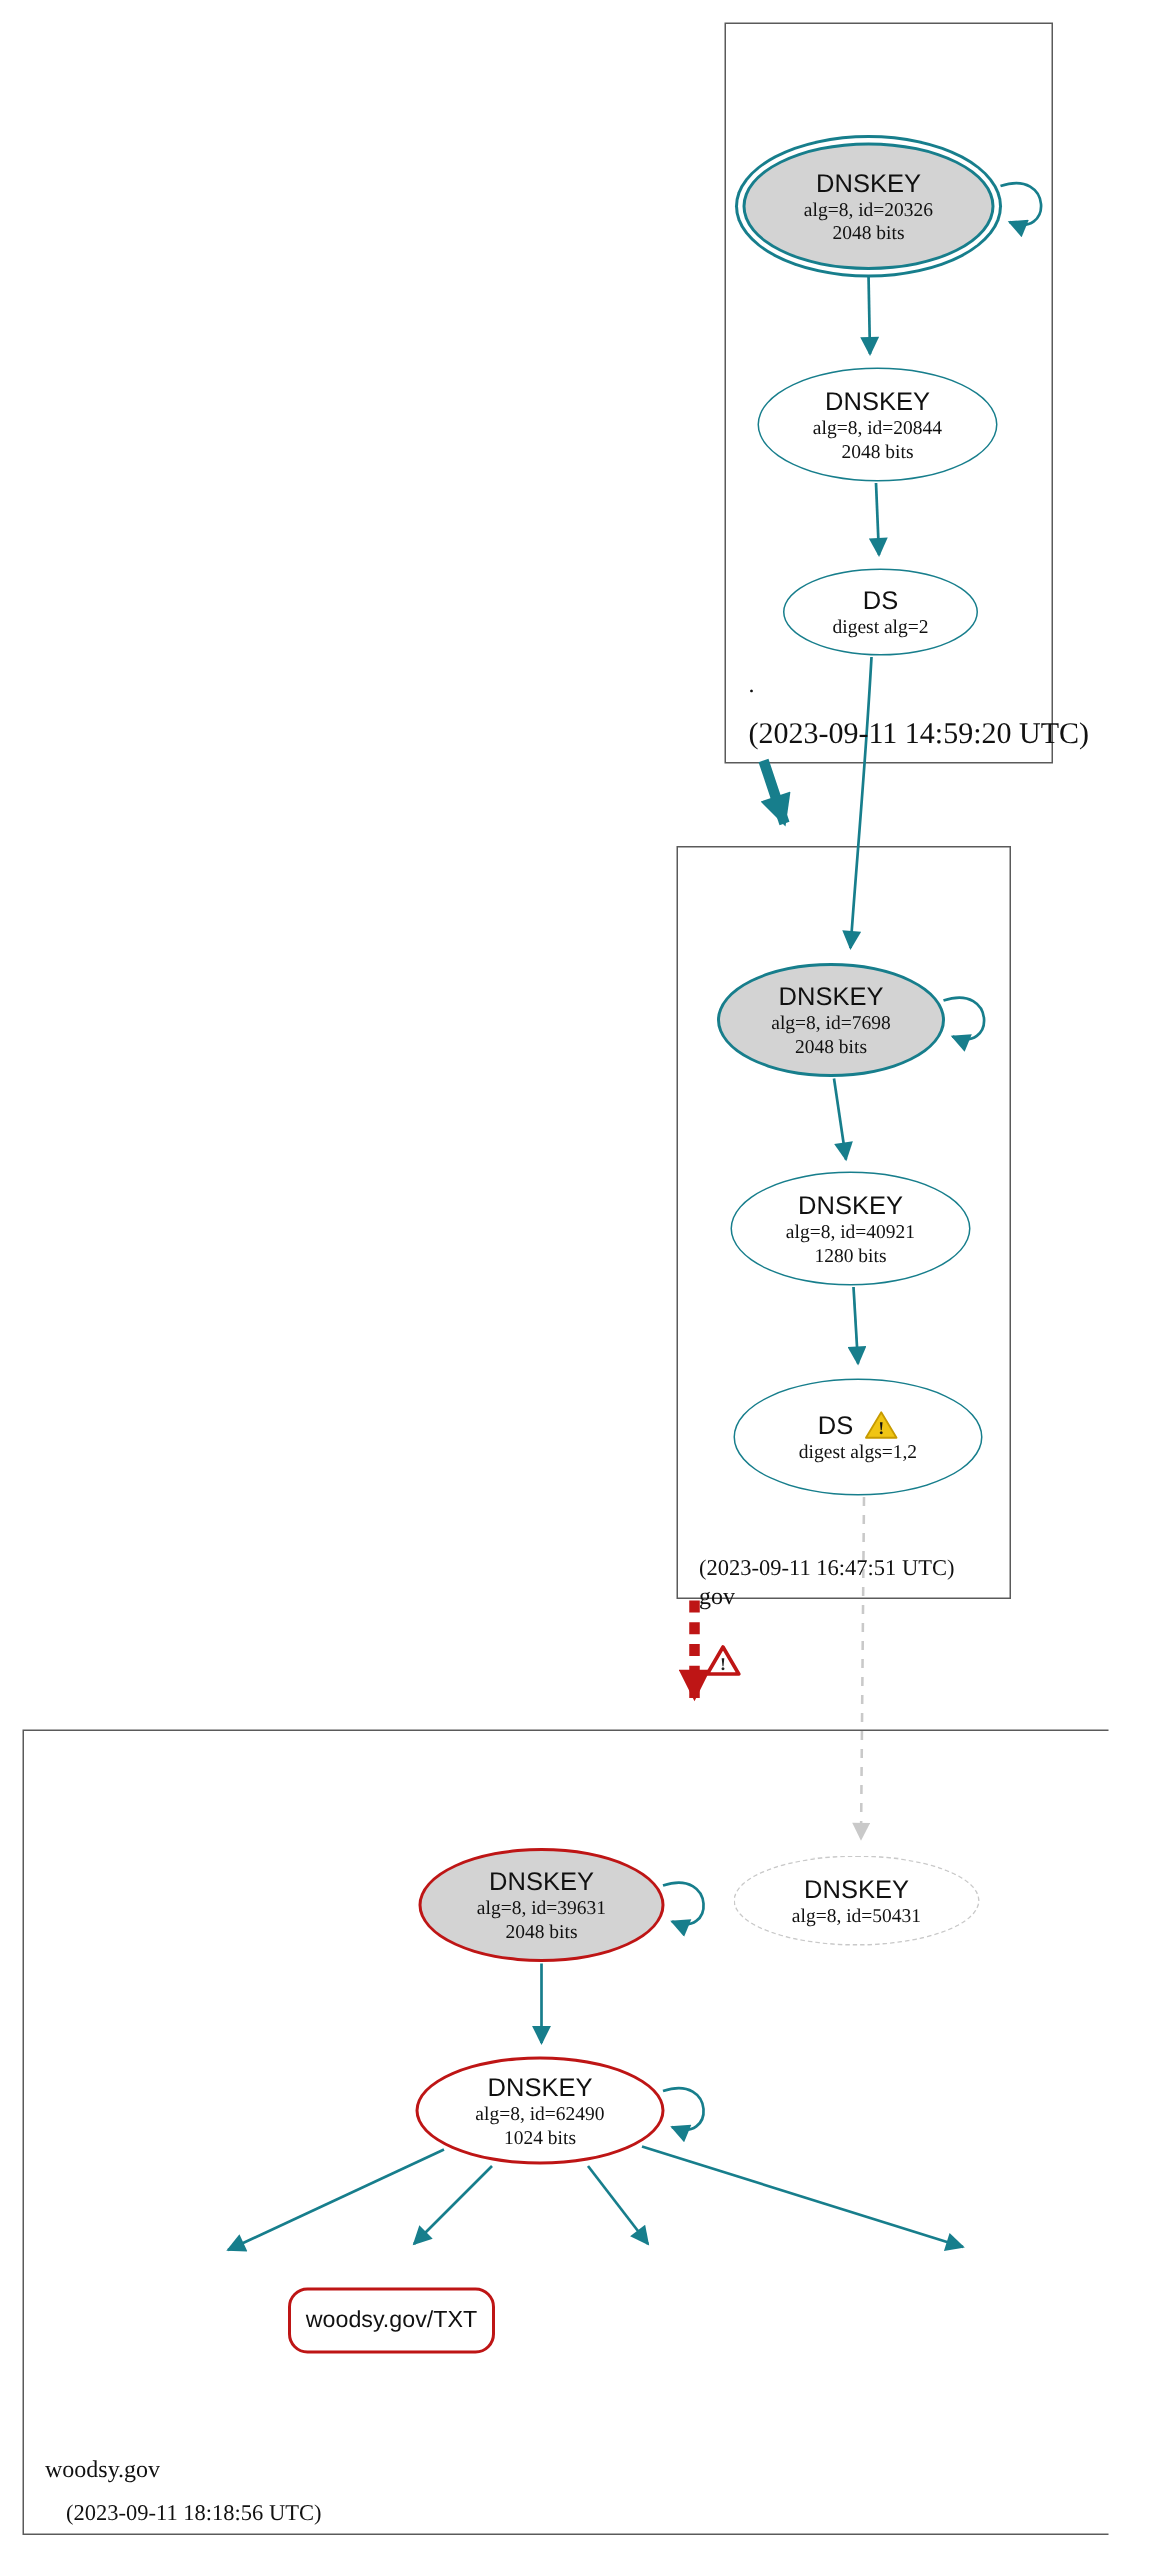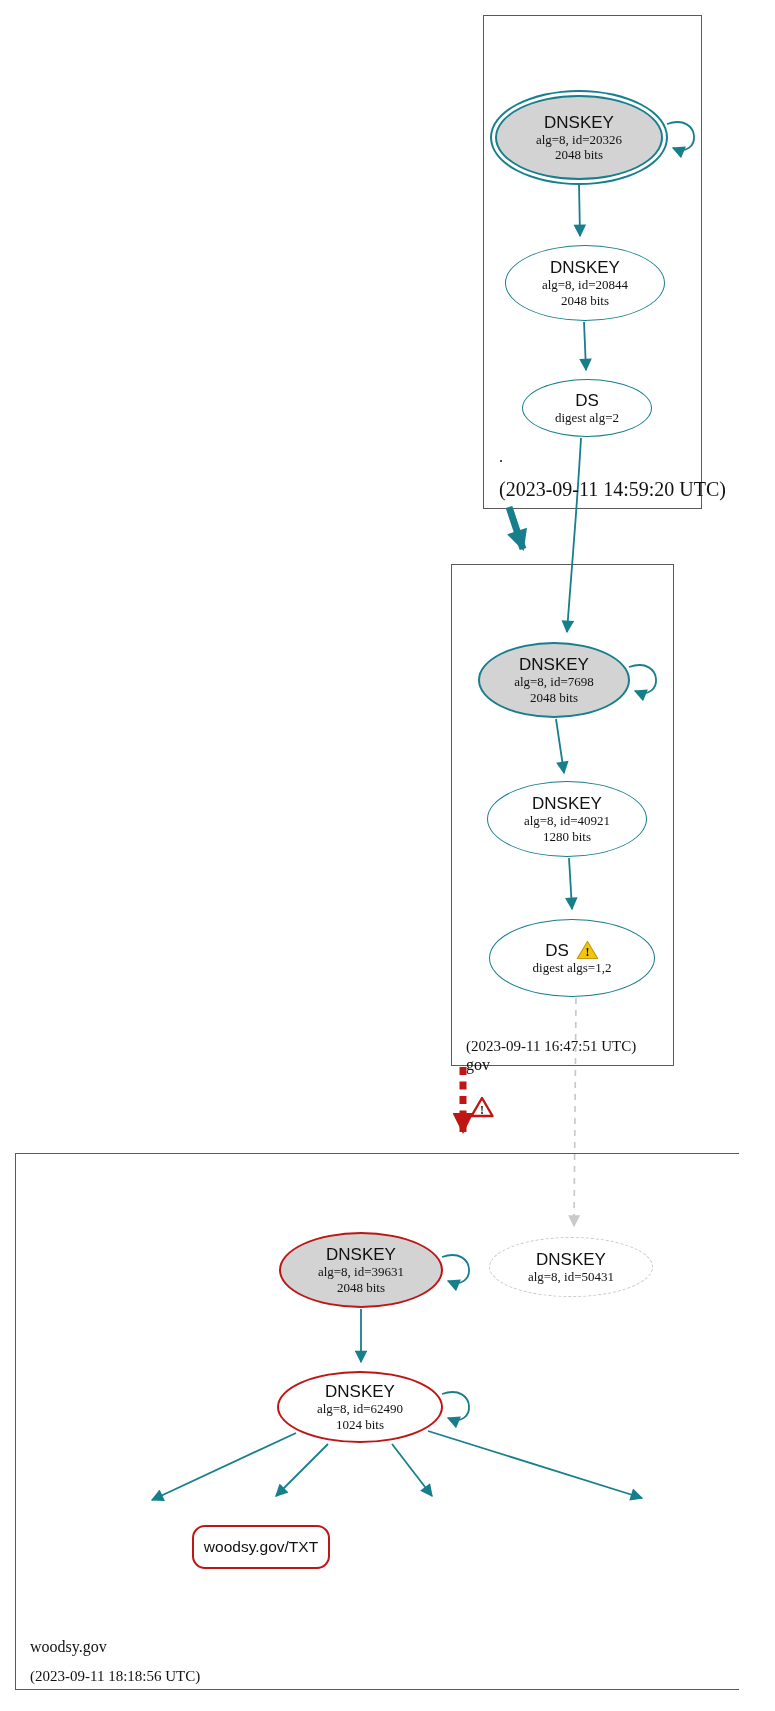--- a/index.html
+++ b/index.html
@@ -155,15 +155,15 @@
     <div class="title">DNSKEY</div>
     <div class="detail">alg=8, id=62490</div>
     <div class="detail">1024 bits</div>
   </div>
 
   <div class="rrset" style="left:192px;top:1509px;width:138px;height:44px;margin-top:16px;">
     <span>woodsy.gov/TXT</span>
   </div>
 
   <div class="zone-label" style="left:30px;top:1638px;text-align:center;">woodsy.gov</div>
-  <div class="zone-label" style="left:30px;top:1668px;font-size:15px;">(2023-09-11 18:18:56 UTC)</div>
+  <div class="zone-label" style="left:44px;top:1668px;font-size:15px;">(2023-09-11 18:18:56 UTC)</div>
 
 </div>
 
 </body></html>

